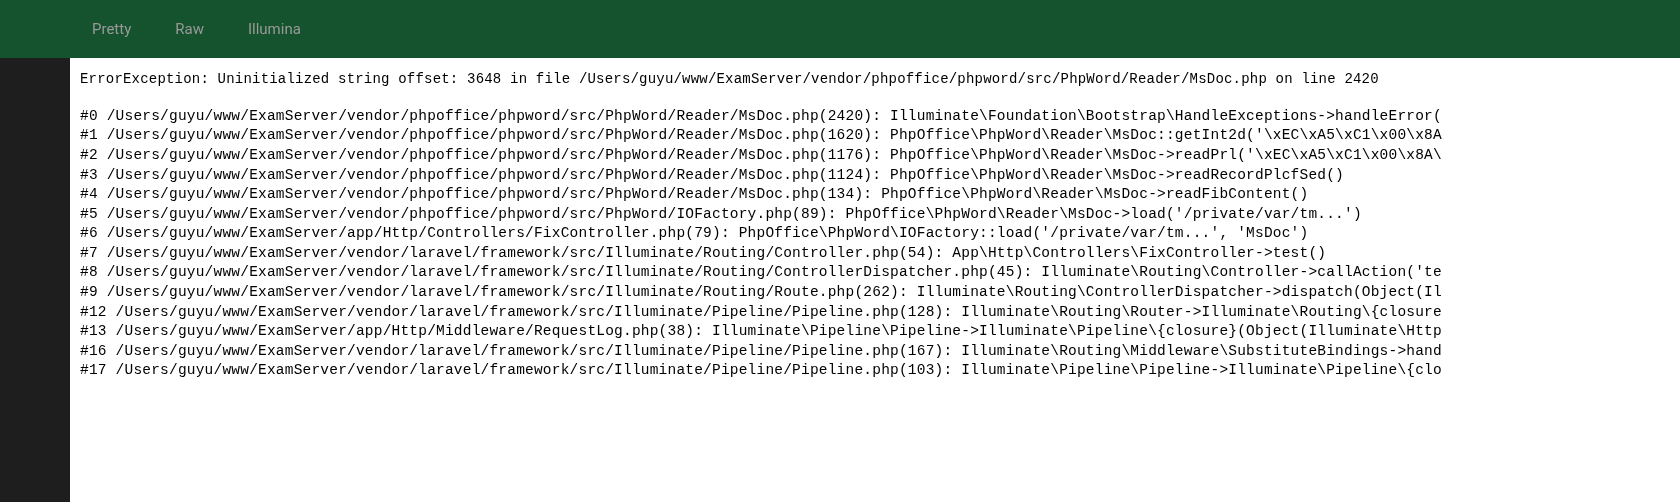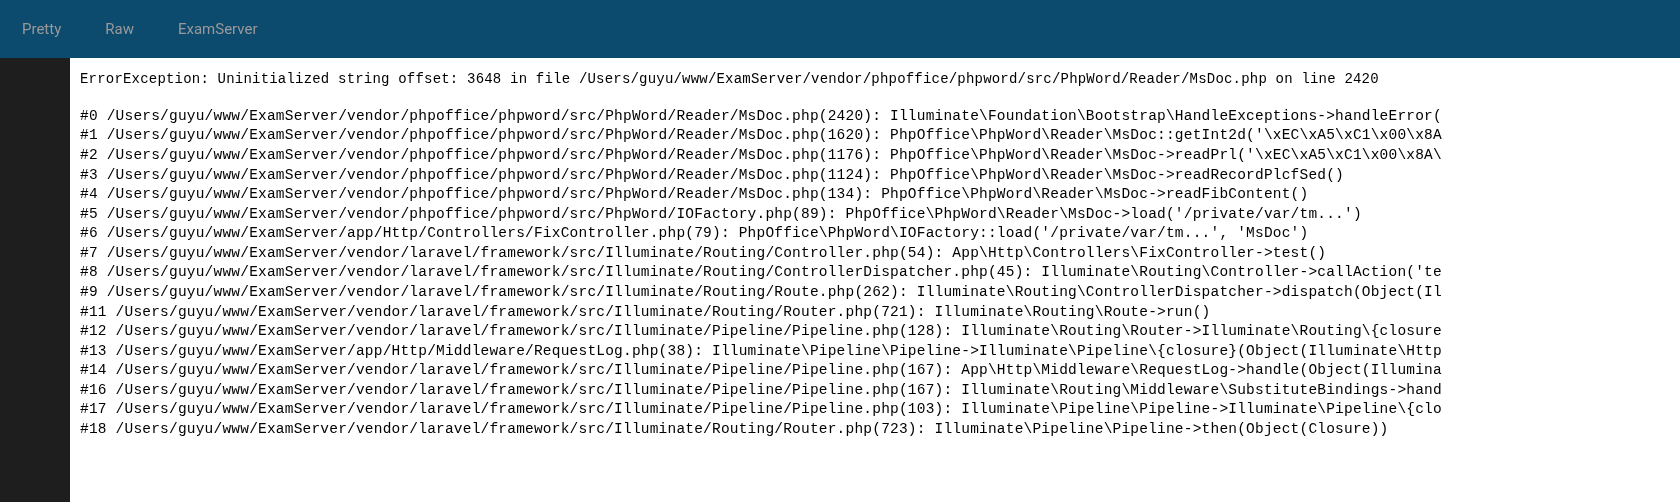--- a/index.html
+++ b/index.html
@@ -9,21 +9,22 @@
     }
     body {
       background-color: #1e1e1e;
       font-family: -apple-system, BlinkMacSystemFont, "Segoe UI", Roboto, Helvetica, Arial, sans-serif;
       width: 1680px;
       height: 502px;
       overflow: hidden;
     }
     .tabs-container {
       display: flex;
-      background-color: #0c4a6e;
+      padding-left: 70px;
+      background-color: #14532d;
       height: 58px;
       align-items: center;
     }
     .tab {
       padding: 10px 22px;
       color: #999;
       font-size: 15px;
       cursor: pointer;
       border-radius: 5px;
       background: transparent;
@@ -61,37 +62,34 @@
       line-height: 1.35;
       letter-spacing: 0.2px;
     }
   </style>
 </head>
 <body>
 
 <div class="tabs-container">
   <button class="tab">Pretty</button>
   <button class="tab">Raw</button>
-  <button class="tab">ExamServer</button>
+  <button class="tab">Illumina</button>
 </div>
 
 <div class="content-area">
   <div class="error-line">ErrorException: Uninitialized string offset: 3648 in file /Users/guyu/www/ExamServer/vendor/phpoffice/phpword/src/PhpWord/Reader/MsDoc.php on line 2420</div>
   <div class="stack-block">
     <div class="stack-line">#0 /Users/guyu/www/ExamServer/vendor/phpoffice/phpword/src/PhpWord/Reader/MsDoc.php(2420): Illuminate\Foundation\Bootstrap\HandleExceptions-&gt;handleError(</div>
     <div class="stack-line">#1 /Users/guyu/www/ExamServer/vendor/phpoffice/phpword/src/PhpWord/Reader/MsDoc.php(1620): PhpOffice\PhpWord\Reader\MsDoc::getInt2d('\xEC\xA5\xC1\x00\x8A</div>
     <div class="stack-line">#2 /Users/guyu/www/ExamServer/vendor/phpoffice/phpword/src/PhpWord/Reader/MsDoc.php(1176): PhpOffice\PhpWord\Reader\MsDoc-&gt;readPrl('\xEC\xA5\xC1\x00\x8A\</div>
     <div class="stack-line">#3 /Users/guyu/www/ExamServer/vendor/phpoffice/phpword/src/PhpWord/Reader/MsDoc.php(1124): PhpOffice\PhpWord\Reader\MsDoc-&gt;readRecordPlcfSed()</div>
     <div class="stack-line">#4 /Users/guyu/www/ExamServer/vendor/phpoffice/phpword/src/PhpWord/Reader/MsDoc.php(134): PhpOffice\PhpWord\Reader\MsDoc-&gt;readFibContent()</div>
     <div class="stack-line">#5 /Users/guyu/www/ExamServer/vendor/phpoffice/phpword/src/PhpWord/IOFactory.php(89): PhpOffice\PhpWord\Reader\MsDoc-&gt;load('/private/var/tm...')</div>
     <div class="stack-line">#6 /Users/guyu/www/ExamServer/app/Http/Controllers/FixController.php(79): PhpOffice\PhpWord\IOFactory::load('/private/var/tm...', 'MsDoc')</div>
     <div class="stack-line">#7 /Users/guyu/www/ExamServer/vendor/laravel/framework/src/Illuminate/Routing/Controller.php(54): App\Http\Controllers\FixController-&gt;test()</div>
     <div class="stack-line">#8 /Users/guyu/www/ExamServer/vendor/laravel/framework/src/Illuminate/Routing/ControllerDispatcher.php(45): Illuminate\Routing\Controller-&gt;callAction('te</div>
     <div class="stack-line">#9 /Users/guyu/www/ExamServer/vendor/laravel/framework/src/Illuminate/Routing/Route.php(262): Illuminate\Routing\ControllerDispatcher-&gt;dispatch(Object(Il</div>
-    <div class="stack-line">#11 /Users/guyu/www/ExamServer/vendor/laravel/framework/src/Illuminate/Routing/Router.php(721): Illuminate\Routing\Route-&gt;run()</div>
     <div class="stack-line">#12 /Users/guyu/www/ExamServer/vendor/laravel/framework/src/Illuminate/Pipeline/Pipeline.php(128): Illuminate\Routing\Router-&gt;Illuminate\Routing\{closure</div>
     <div class="stack-line">#13 /Users/guyu/www/ExamServer/app/Http/Middleware/RequestLog.php(38): Illuminate\Pipeline\Pipeline-&gt;Illuminate\Pipeline\{closure}(Object(Illuminate\Http</div>
-    <div class="stack-line">#14 /Users/guyu/www/ExamServer/vendor/laravel/framework/src/Illuminate/Pipeline/Pipeline.php(167): App\Http\Middleware\RequestLog-&gt;handle(Object(Illumina</div>
     <div class="stack-line">#16 /Users/guyu/www/ExamServer/vendor/laravel/framework/src/Illuminate/Pipeline/Pipeline.php(167): Illuminate\Routing\Middleware\SubstituteBindings-&gt;hand</div>
     <div class="stack-line">#17 /Users/guyu/www/ExamServer/vendor/laravel/framework/src/Illuminate/Pipeline/Pipeline.php(103): Illuminate\Pipeline\Pipeline-&gt;Illuminate\Pipeline\{clo</div>
-    <div class="stack-line">#18 /Users/guyu/www/ExamServer/vendor/laravel/framework/src/Illuminate/Routing/Router.php(723): Illuminate\Pipeline\Pipeline-&gt;then(Object(Closure))</div>
   </div>
 </div>
 
 </body></html>

